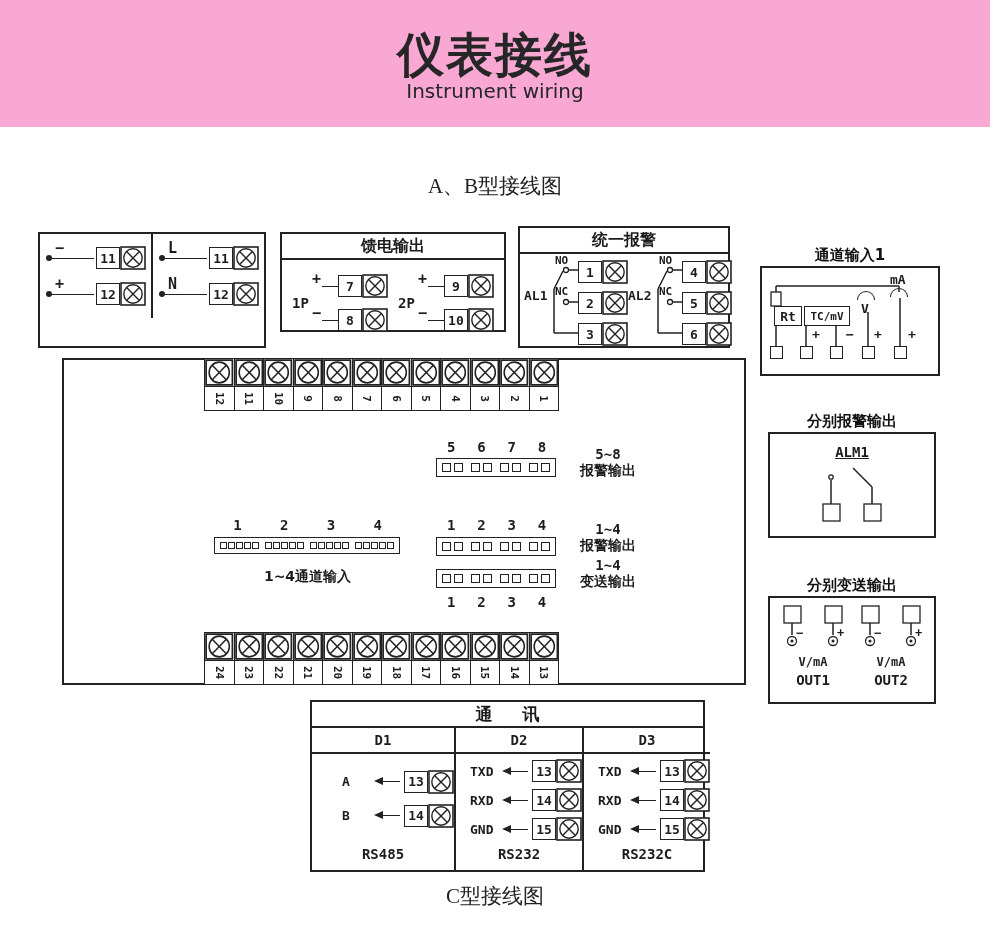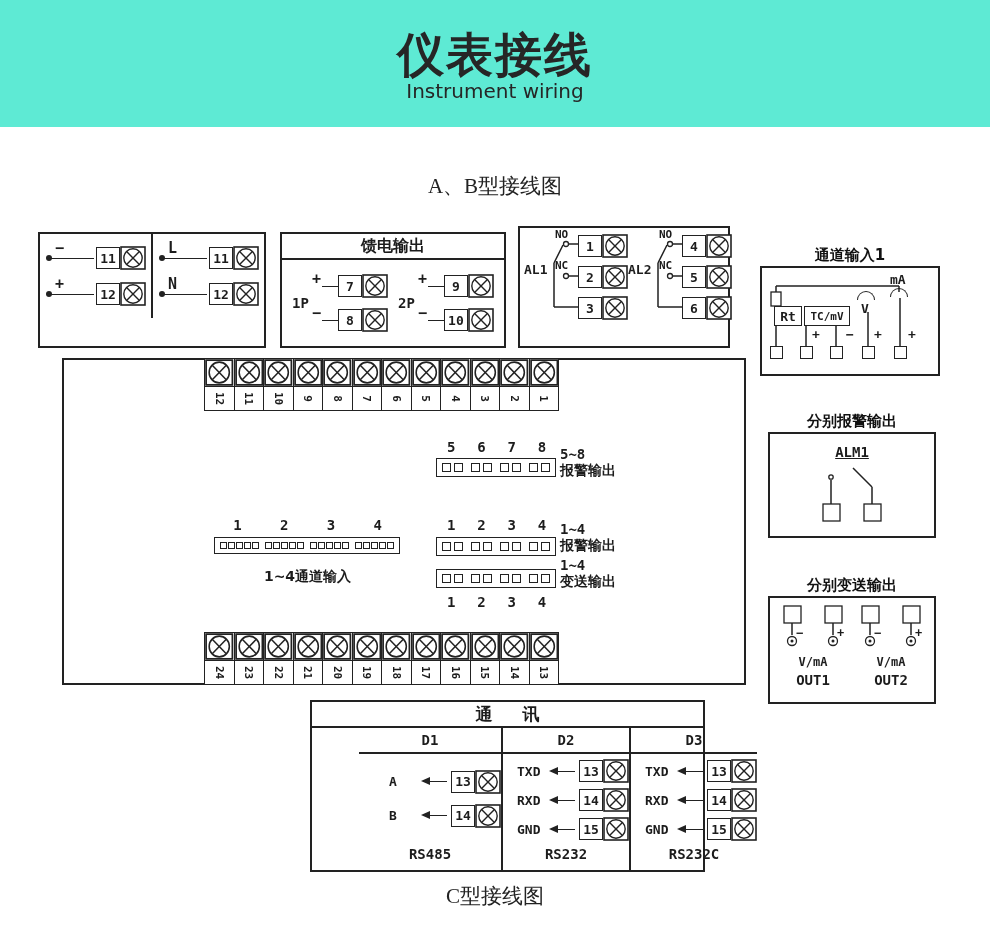--- a/index.html
+++ b/index.html
@@ -3,21 +3,21 @@
 <meta charset="utf-8">
 <style>
   html,body { margin:0; padding:0; }
   body {
     width:990px; height:935px; position:relative; background:#fff;
     font-family:"DejaVu Sans", sans-serif; color:#1c1c1c; overflow:hidden;
   }
   .box { position:absolute; border:2px solid #222; background:#fff; box-sizing:border-box; }
 
   
-  .banner { position:absolute; left:0; top:0; width:990px; height:127px; background:#5eead4; text-align:center; }
+  .banner { position:absolute; left:0; top:0; width:990px; height:127px; background:#f9a8d4; text-align:center; }
   .banner-title { font-size:47px; font-weight:bold; letter-spacing:2px; color:#262626; margin-top:30px; line-height:50px; }
   .banner-subtitle { font-size:20px; color:#262626; line-height:22px; }
 
   .sec-title { position:absolute; left:0; width:990px; text-align:center;
     font-family:"Liberation Serif", serif; font-size:21px; color:#222; }
 
   .side-title { position:absolute; text-align:center; font-weight:bold; font-size:15px; color:#111; }
 
   
   .numbox { display:inline-flex; align-items:center; justify-content:center; flex:none;
@@ -77,39 +77,39 @@
     display:flex; flex-direction:column; background:#fff; }
   .scell .screw { width:100%; height:27px; }
   .vnum { flex:1; display:flex; align-items:center; justify-content:center; border-top:1px solid #222; }
   .vr { transform:rotate(90deg); font:bold 11px "DejaVu Sans Mono", monospace; font-style:normal; display:block; }
 
   .connector { position:absolute; display:flex; border:1.5px solid #222; padding:4px 5px; background:#fff; }
   .sqg { display:flex; }
   .sq { border:1px solid #222; box-sizing:border-box; background:#fff; }
   .numrow { position:absolute; display:flex; justify-content:space-around;
     font:bold 14px "DejaVu Sans Mono", monospace; }
-  .conn-label { position:absolute; width:96px; text-align:left; line-height:16px; }
+  .conn-label { position:absolute; width:96px; text-align:center; line-height:16px; }
   .conn-label .r { font:bold 14px "DejaVu Sans Mono", monospace; display:block; }
   .conn-label .t { font-size:14px; font-weight:bold; display:block; }
   .chan-label { position:absolute; text-align:center; font-size:14px; font-weight:bold; }
 
   
   .sa-body { display:flex; justify-content:space-evenly; padding-top:10px; }
   .sa-group { width:64px; text-align:center;text-decoration:underline; }
   .sa-label { font:bold 14px "DejaVu Sans Mono", monospace; margin-bottom:2px; }
   .st-body { display:flex; justify-content:space-evenly; padding-top:6px; }
   .st-group { width:70px; position:relative; text-align:center; }
   .st-sign { position:absolute; font:bold 12px "DejaVu Sans Mono", monospace; }
   .st-vma { font:bold 12px "DejaVu Sans Mono", monospace; margin-top:1px; }
   .st-out { font:bold 14px "DejaVu Sans Mono", monospace; margin-top:3px; }
 
   
   .comm-title { height:24px; border-bottom:2px solid #222; display:flex; align-items:center; justify-content:center;
     font-weight:bold; font-size:17px; letter-spacing:12px; text-indent:12px; }
-  .comm-cols { display:flex; height:142px;padding-left:47px; }
+  .comm-cols { display:flex; height:142px; }
   .comm-col { flex:1; display:flex; flex-direction:column; }
   .comm-col.mid, .comm-col.right { border-left:2px solid #222; }
   .comm-head { height:24px; border-bottom:2px solid #222; display:flex; align-items:center; justify-content:center;
     font:bold 14px "DejaVu Sans Mono", monospace; }
   .comm-body { flex:1; display:flex; flex-direction:column; gap:5px; padding:5px 0 0 14px; }
   .comm-body.d1 { justify-content:center; gap:10px; padding-left:30px; padding-bottom:8px; }
   .crow { display:flex; align-items:center; }
   .clabel { width:34px; font:bold 13px "DejaVu Sans Mono", monospace; }
   .aw { position:relative; width:24px; height:0; border-top:1.5px solid #222; margin:0 4px 0 0; flex:none; }
   .aw::before { content:''; position:absolute; left:-2px; top:-5px; width:0; height:0;
@@ -186,21 +186,21 @@
               <circle cx="13" cy="12" r="9.2" fill="none" stroke="#222" stroke-width="1.4"></circle>
               <line x1="6.6" y1="5.6" x2="19.4" y2="18.4" stroke="#222" stroke-width="1.4"></line>
               <line x1="19.4" y1="5.6" x2="6.6" y2="18.4" stroke="#222" stroke-width="1.4"></line>
             </svg>
           </span>
       </div>
     </div>
   </div>
 </div>
 
-<div class="box" style="left:280px;top:232px;width:226px;height:116px;">
+<div class="box" style="left:280px;top:232px;width:226px;height:100px;">
   <div class="boxtitle">馈电输出</div>
   <div class="feed-body">
     <div class="fgroup">
       <span class="glabel">1P</span>
       <div class="fcol">
         <div class="frow">
           <span class="fsign">+</span>
           <span class="w16"></span>
           <span class="numbox">7</span>
           <span class="screw">
@@ -255,20 +255,21 @@
                 <line x1="19.4" y1="5.6" x2="6.6" y2="18.4" stroke="#222" stroke-width="1.4"></line>
               </svg>
             </span>
         </div>
       </div>
     </div>
   </div>
 </div>
 
 <div class="box" style="left:518px;top:226px;width:212px;height:122px;">
+  <div class="boxtitle">统一报警</div>
   <div class="ua-body">
     <div class="ua-group" style="left:4px;">
       <svg class="ua-wires" width="28" height="86" viewBox="0 0 28 86">
         <path class="ln" d="M4,73 H28 M4,73 V29 M4,29 L13,11"></path>
         <path class="ln" d="M19,10 H28 M19,42 H28"></path>
         <circle class="ct" cx="16" cy="10" r="2.5"></circle>
           <circle class="ct" cx="16" cy="42" r="2.5"></circle>
       </svg>
       <span class="ua-al">AL1</span>
       <span class="ua-no">NO</span>

